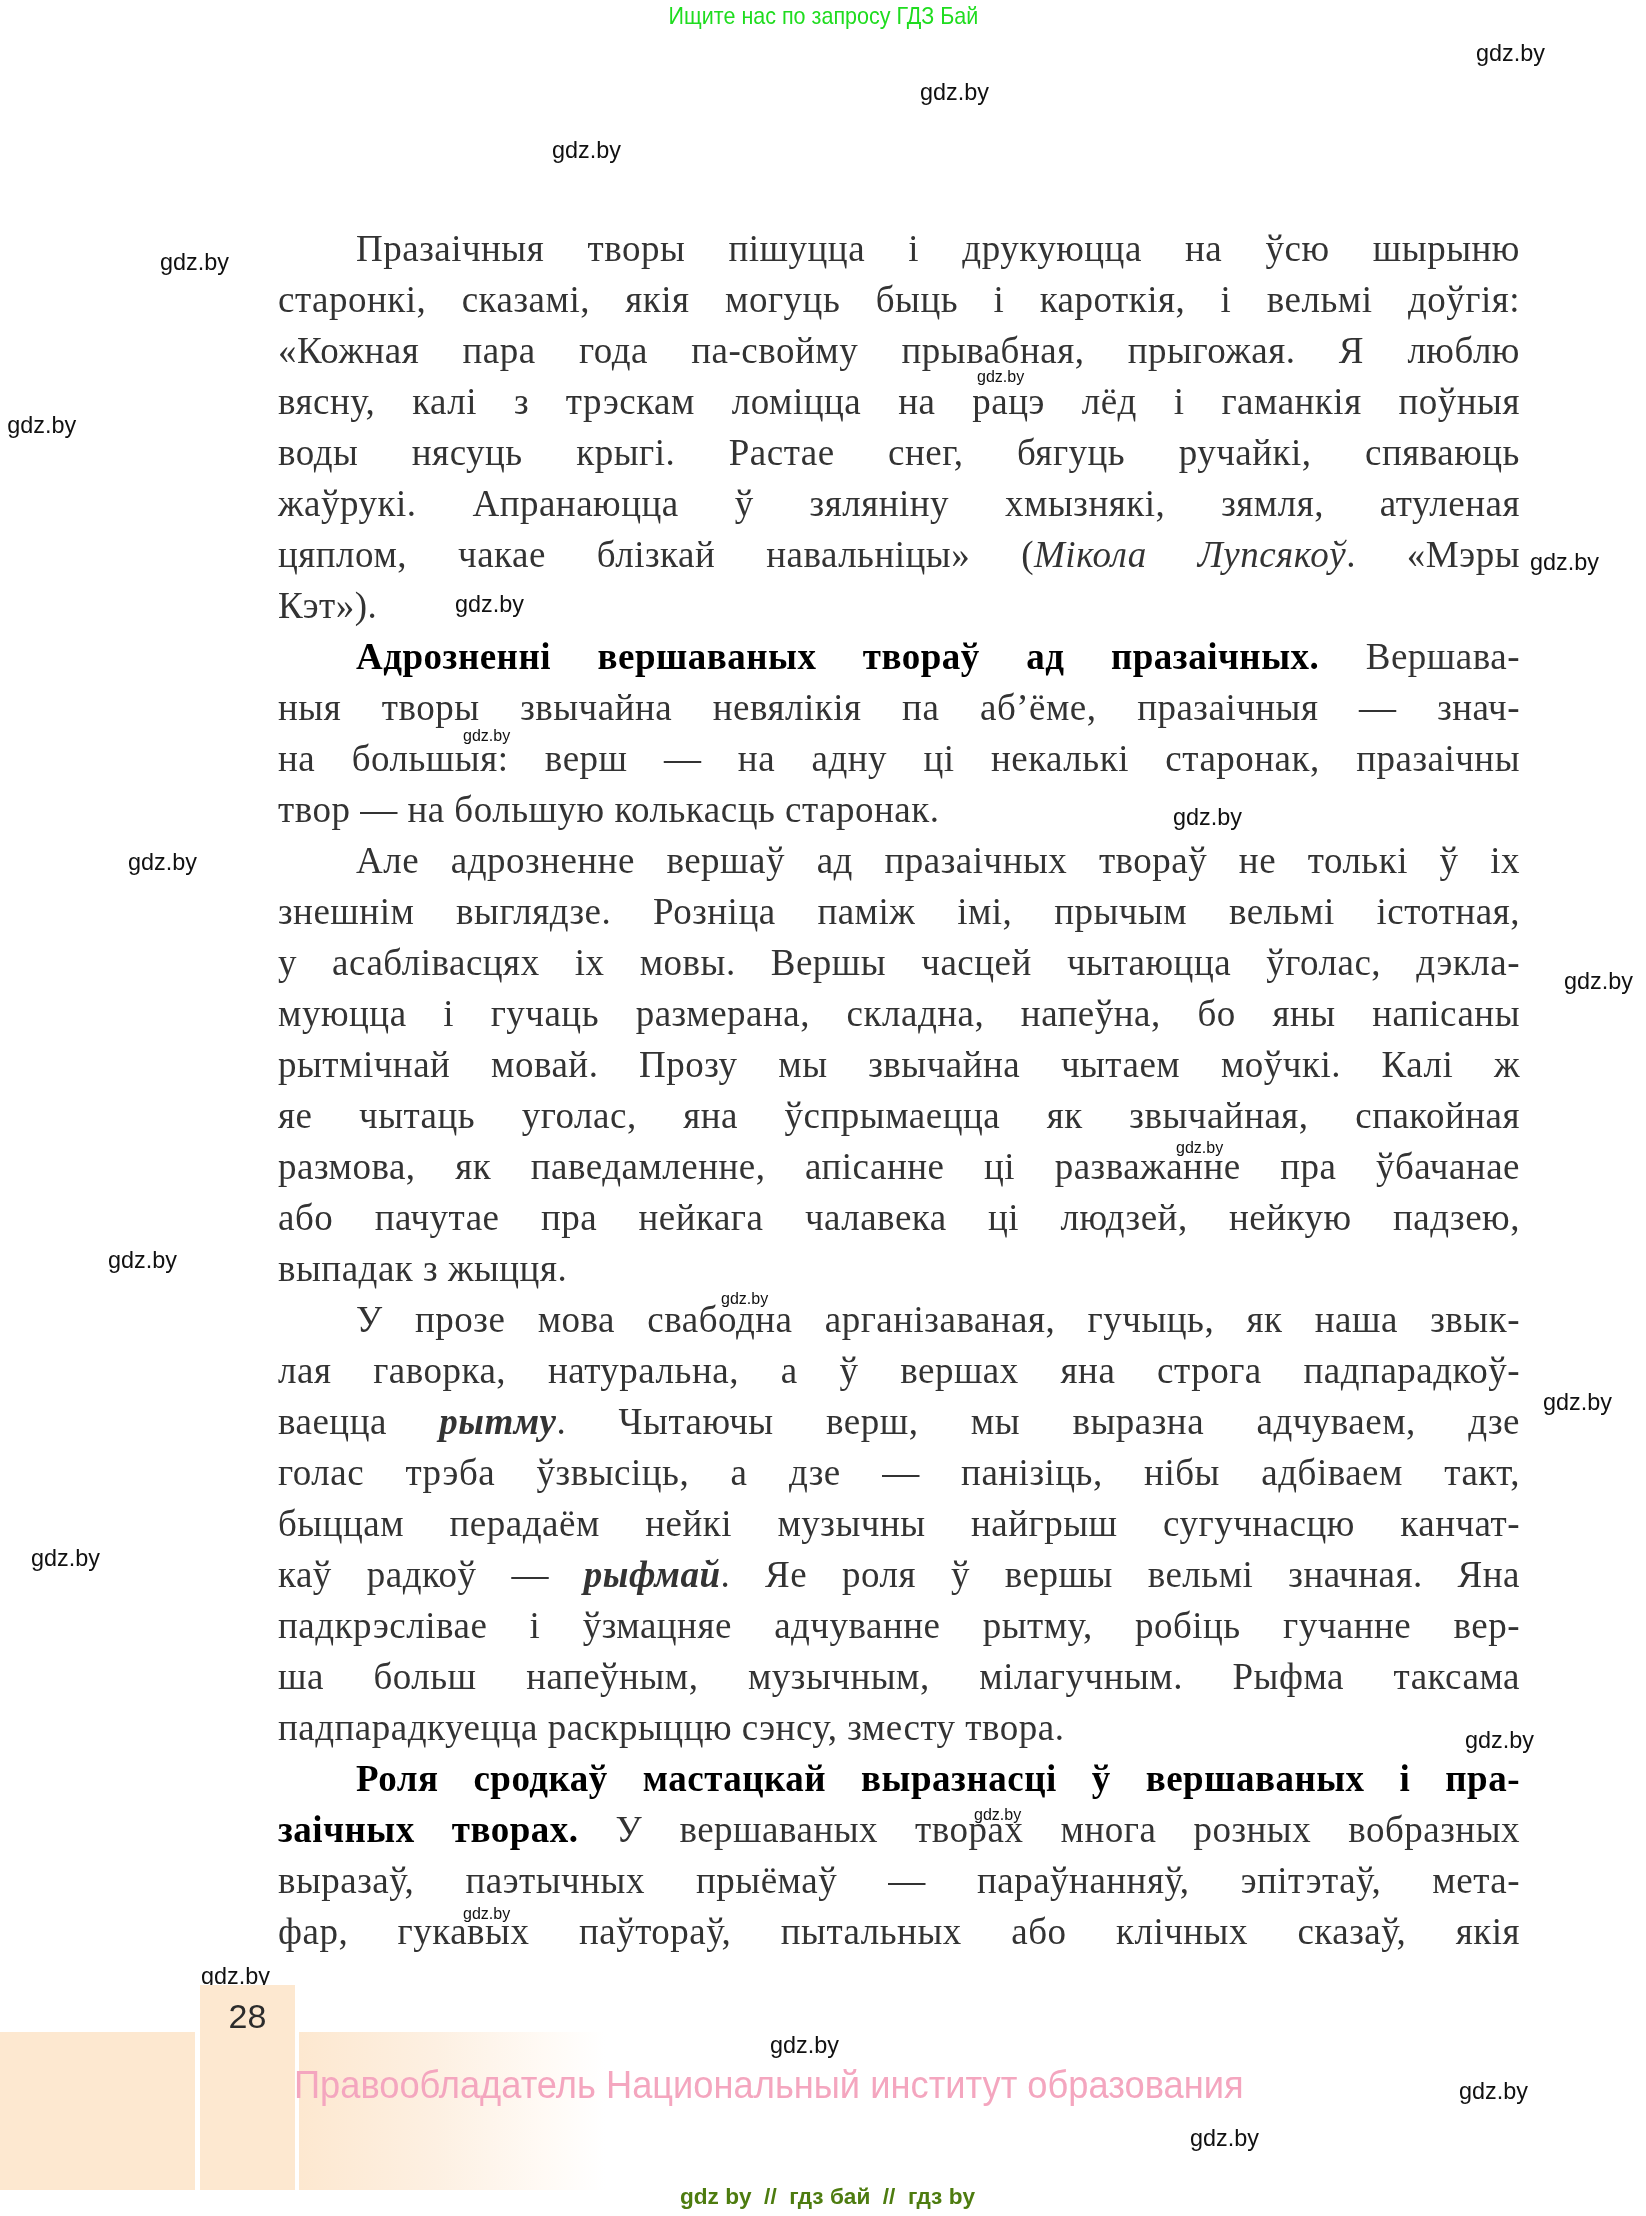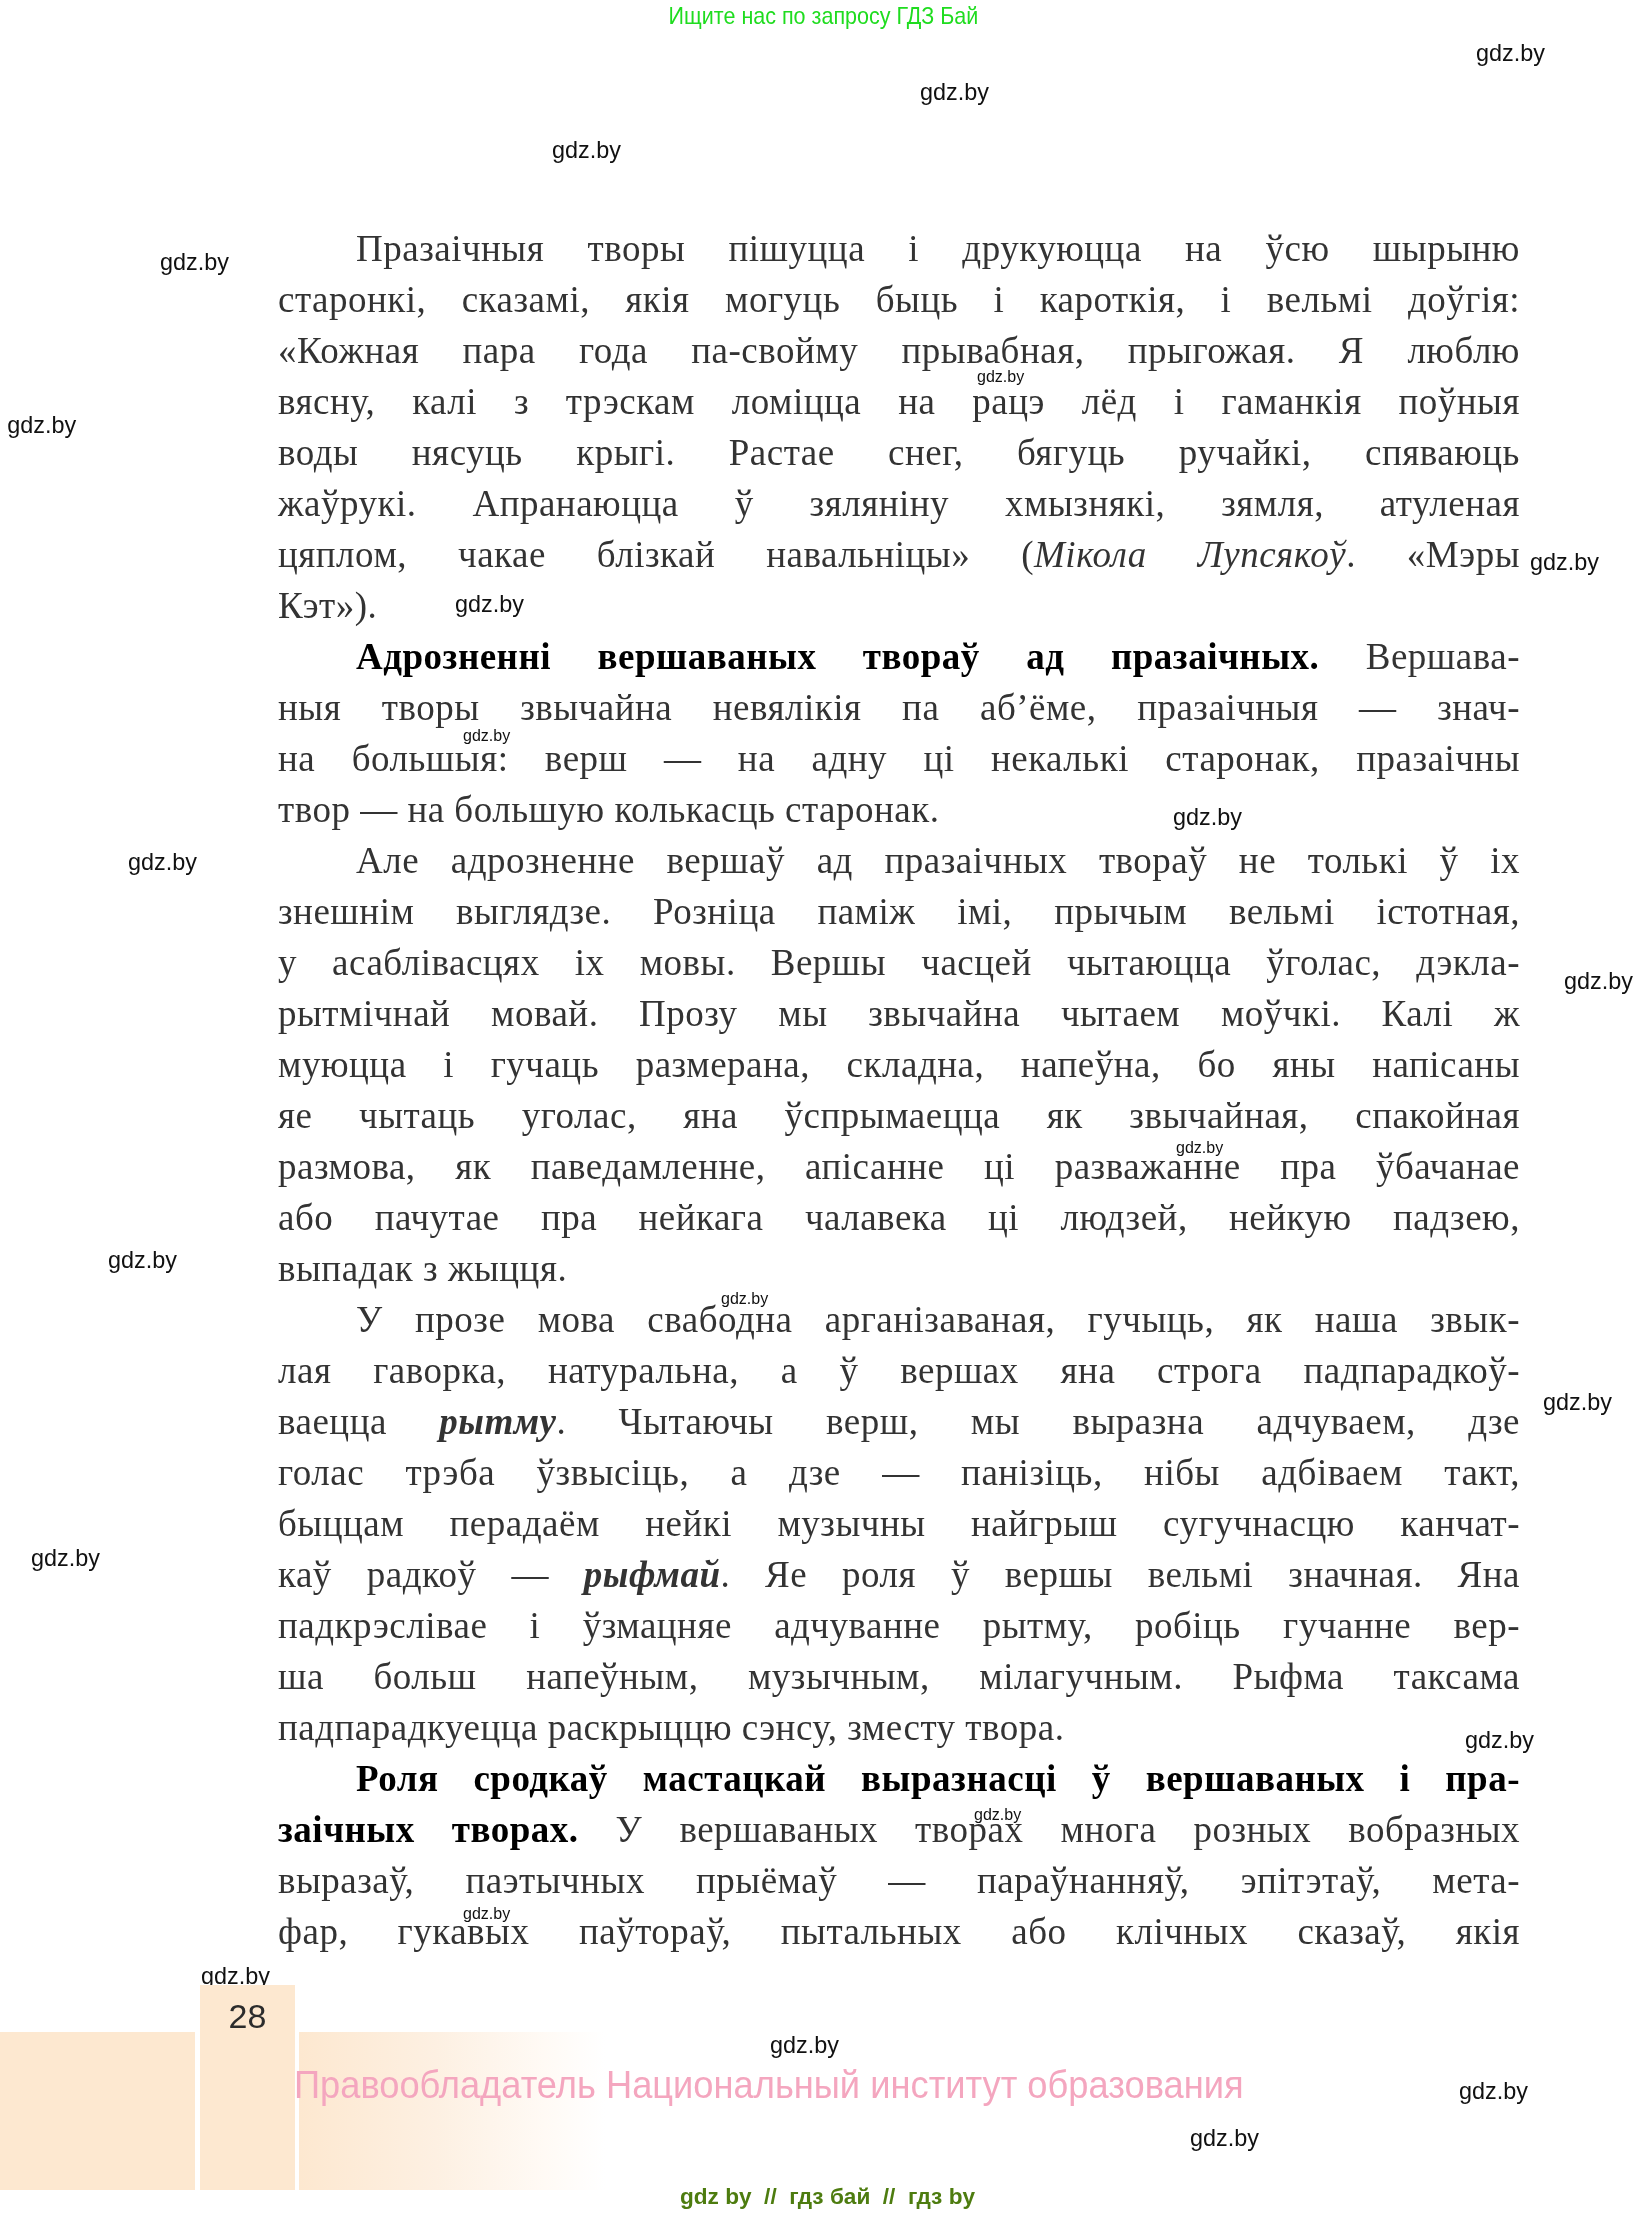--- a/index.html
+++ b/index.html
@@ -106,22 +106,22 @@
   <p>
     <span class="line indent"><span class="heading">Адрозненні вершаваных твораў ад празаічных.</span><span> Вершава-</span></span>
     <span class="line">ныя творы звычайна невялікія па аб’ёме, празаічныя — знач-</span>
     <span class="line">на большыя: верш — на адну ці некалькі старонак, празаічны</span>
     <span class="line last">твор — на большую колькасць старонак.</span>
   </p>
   <p>
     <span class="line indent">Але адрозненне вершаў ад празаічных твораў не толькі ў іх</span>
     <span class="line">знешнім выглядзе. Розніца паміж імі, прычым вельмі істотная,</span>
     <span class="line">у асаблівасцях іх мовы. Вершы часцей чытаюцца ўголас, дэкла-</span>
+    <span class="line">муюцца і гучаць размерана, складна, напеўна, бо яны напісаны</span>
     <span class="line">рытмічнай мовай. Прозу мы звычайна чытаем моўчкі. Калі ж</span>
-    <span class="line">муюцца і гучаць размерана, складна, напеўна, бо яны напісаны</span>
     <span class="line">яе чытаць уголас, яна ўспрымаецца як звычайная, спакойная</span>
     <span class="line">размова, як паведамленне, апісанне ці разважанне пра ўбачанае</span>
     <span class="line">або пачутае пра нейкага чалавека ці людзей, нейкую падзею,</span>
     <span class="line last">выпадак з жыцця.</span>
   </p>
   <p>
     <span class="line indent">У прозе мова свабодна арганізаваная, гучыць, як наша звык-</span>
     <span class="line">лая гаворка, натуральна, а ў вершах яна строга падпарадкоў-</span>
     <span class="line"><span>ваецца </span><span class="em-bold">рытму</span><span>. Чытаючы верш, мы выразна адчуваем, дзе</span></span>
     <span class="line">голас трэба ўзвысіць, а дзе — панізіць, нібы адбіваем такт,</span>

